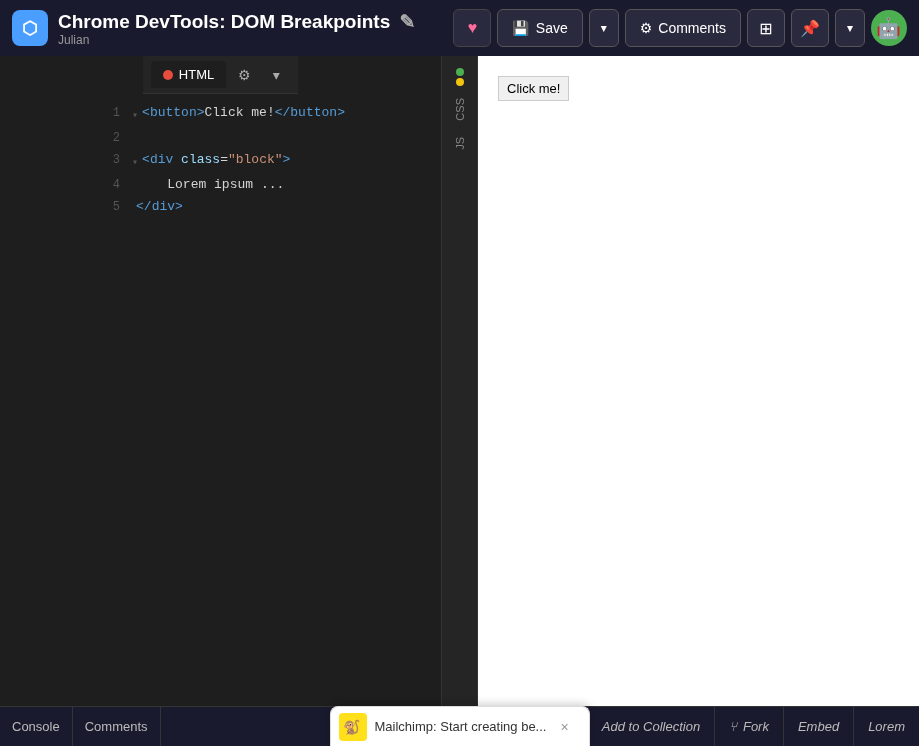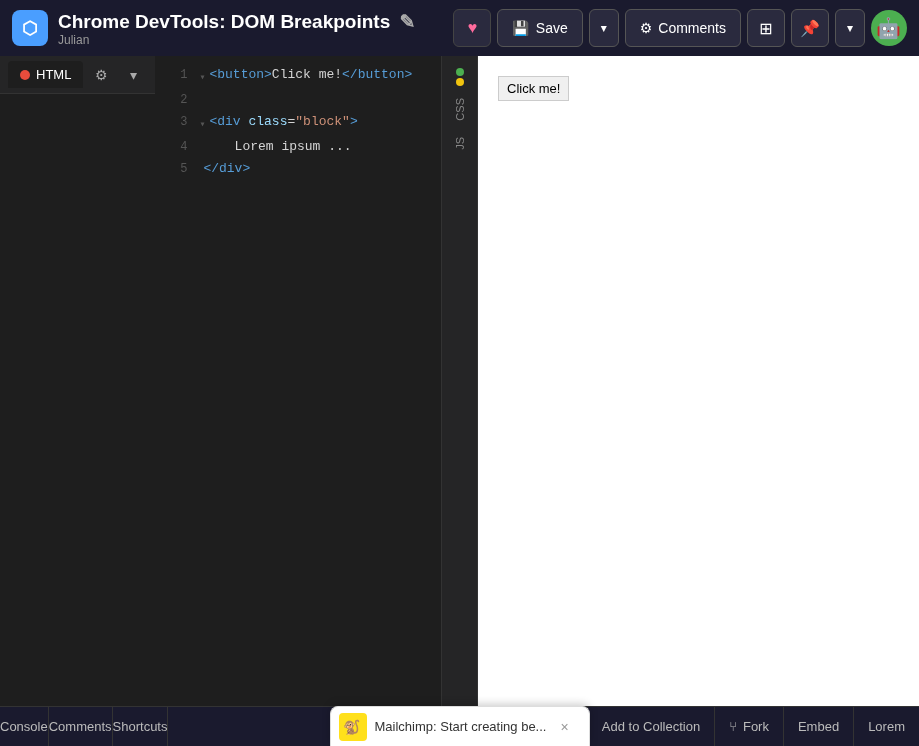--- a/index.html
+++ b/index.html
@@ -152,21 +152,22 @@
     
     .editor-area {
       display: flex;
       height: calc(746px - 56px - 40px);
       background: #1e1e1e;
     }
     .editor-panel {
       flex: 1;
       background: #1e1e1e;
       display: flex;
-      flex-direction: row;
+      flex-direction: column;
+      align-items: center;
     }
     .panel-tabs {
       display: flex;
       align-items: center;
       background: #252526;
       height: 38px;
       border-bottom: 1px solid #333;
       padding: 0 8px;
       gap: 4px;
     }
@@ -303,21 +304,21 @@
     .bottom-bar {
       height: 40px;
       background: #1a1a2e;
       display: flex;
       align-items: center;
       padding: 0 0;
       border-top: 1px solid #333;
       position: relative;
     }
     .bottom-tab {
-      padding: 0 0;
+      padding: 0 12px;
       height: 100%;
       display: flex;
       align-items: center;
       color: #bbb;
       font-size: 13px;
       cursor: pointer;
       border-right: 1px solid #333;
     }
     .notification-banner {
       position: absolute;
@@ -361,20 +362,21 @@
       align-items: center;
       justify-content: center;
       color: #999;
       cursor: pointer;
       font-size: 14px;
     }
     .bottom-right-actions {
       margin-left: auto;
       display: flex;
       align-items: flex-end;
+      font-style: italic;
     }
     .bottom-action-btn {
       padding: 0 14px;
       height: 40px;
       display: flex;
       align-items: center;
       color: #bbb;
       font-size: 13px;
       cursor: pointer;
       border-left: 1px solid #333;
@@ -475,23 +477,20 @@
   </div>
 </div>
 
 <div class="bottom-bar">
   <div class="bottom-tab">
     <span>Console</span>
   </div>
   <div class="bottom-tab">
     <span>Comments</span>
   </div>
-  <div class="bottom-tab">
-    <span>Shortcuts</span>
-  </div>
 
   <div class="notification-banner">
     <div class="notif-logo">🐒</div>
     <span class="notif-text">Mailchimp: Start creating be...</span>
     <div class="notif-close">×</div>
   </div>
 
   <div class="bottom-right-actions">
     <div class="bottom-action-btn">
       <span>⬡</span>

